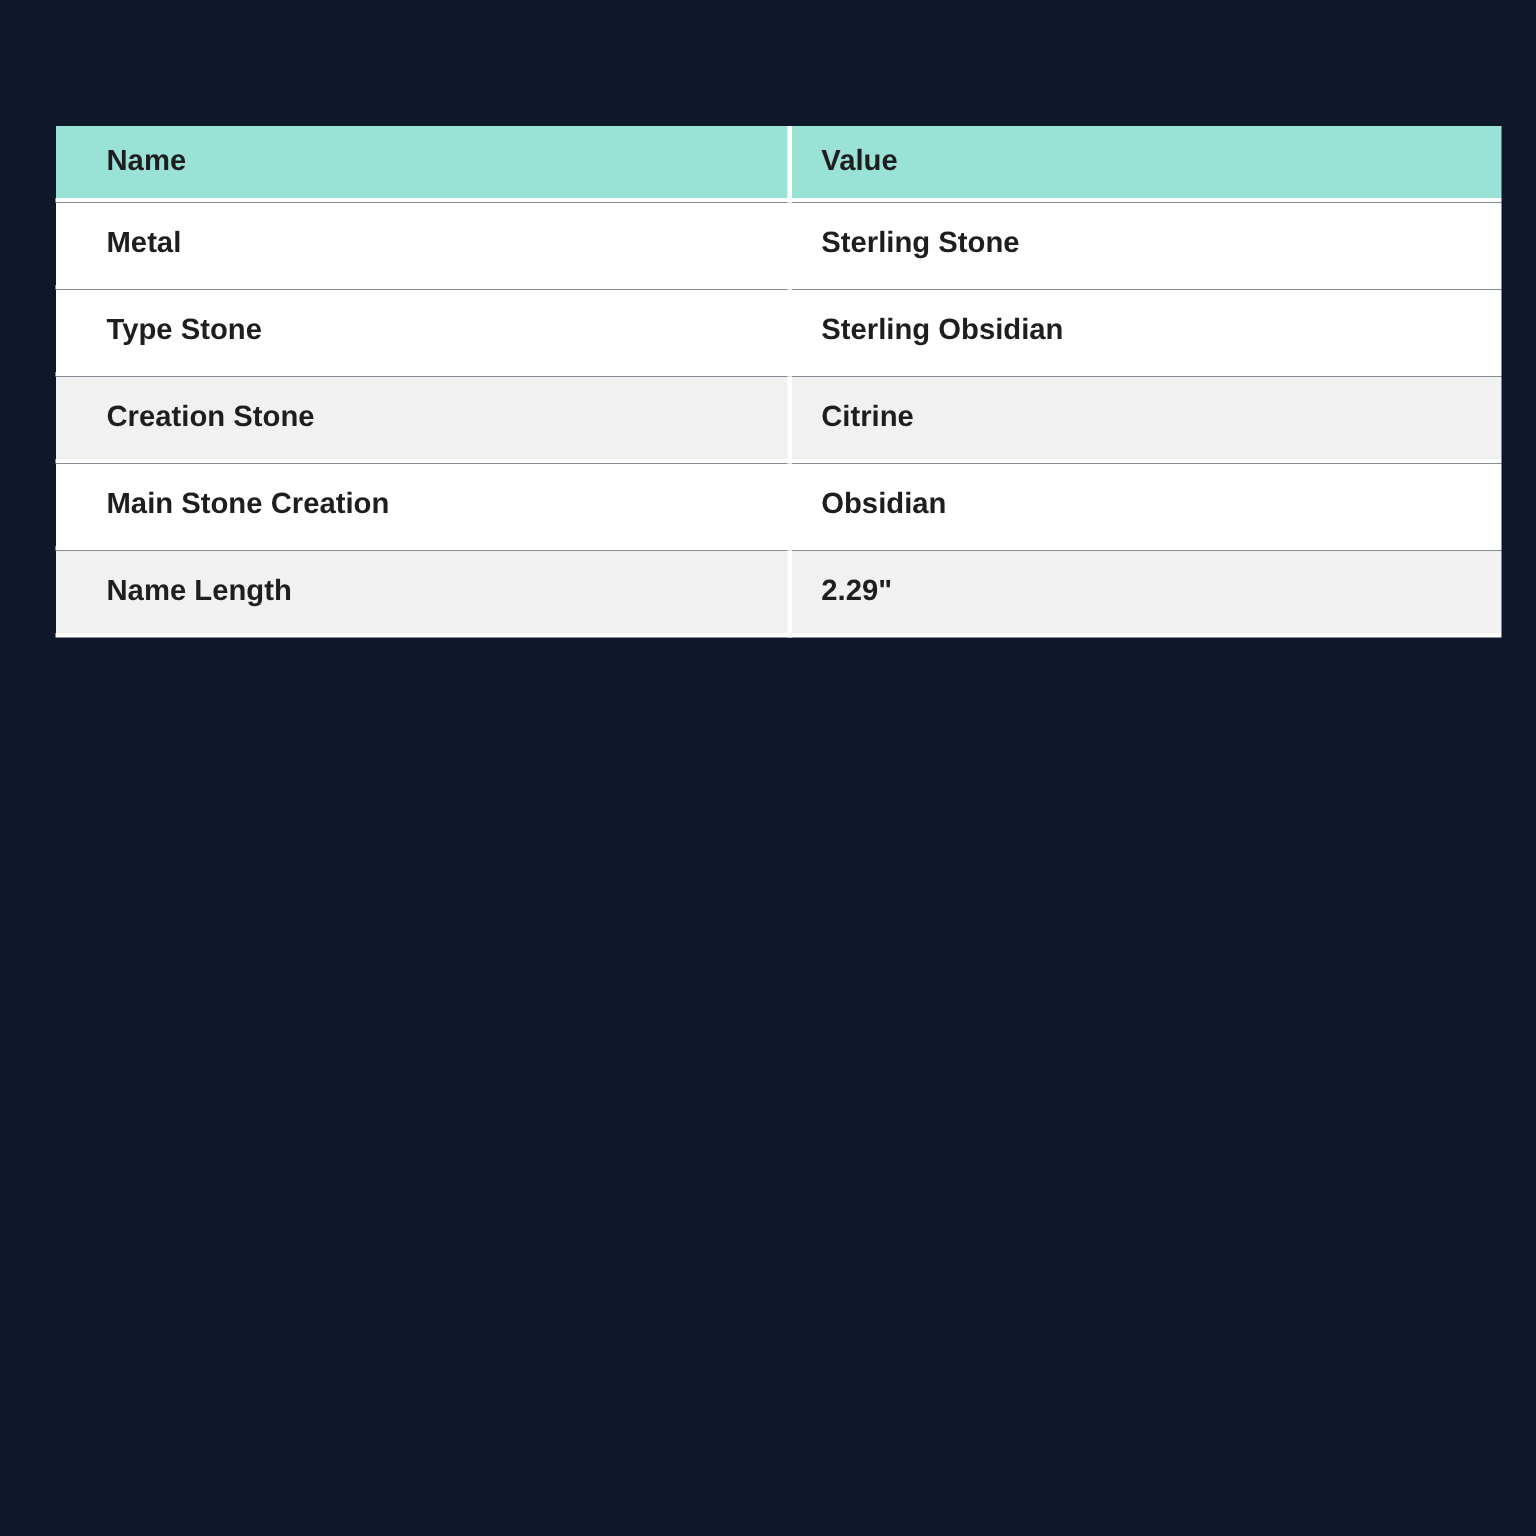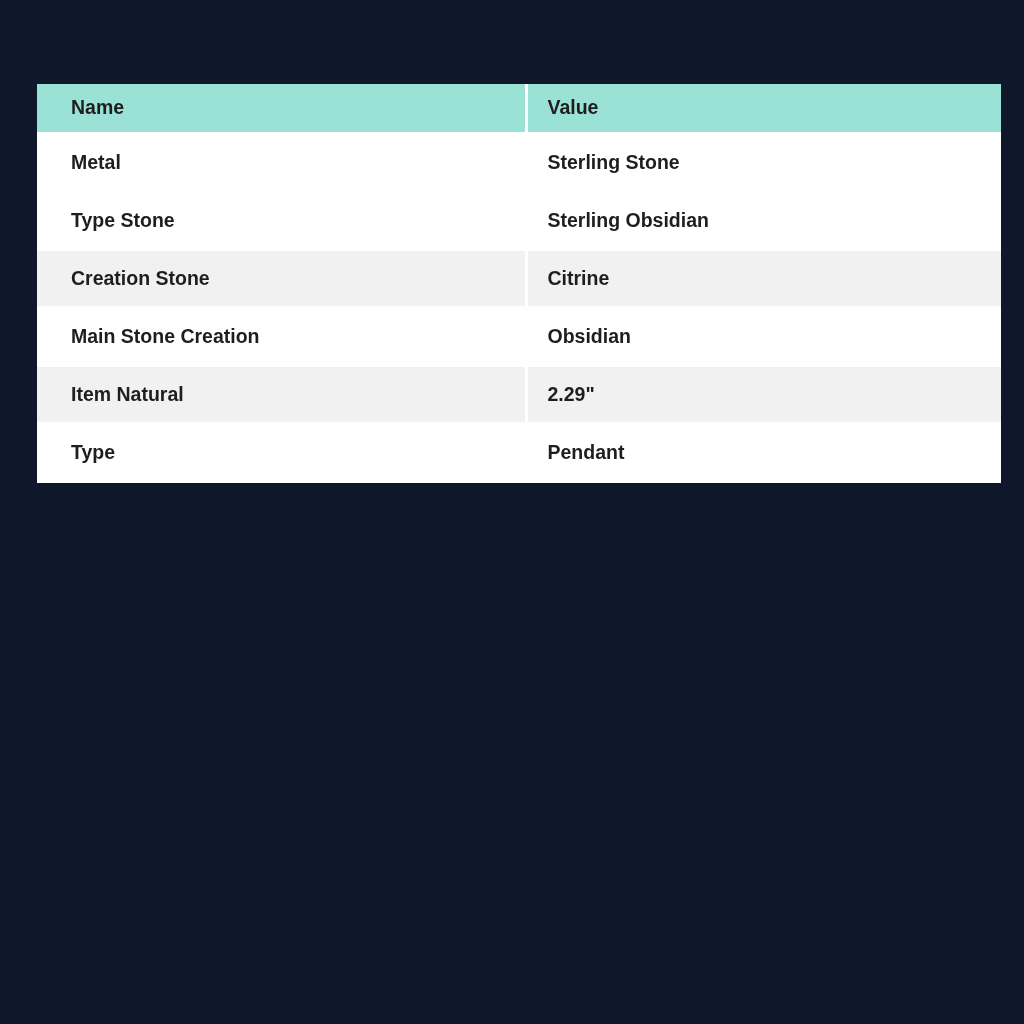--- a/index.html
+++ b/index.html
@@ -91,22 +91,18 @@
         </tr>
         <tr class="row-odd">
           <td>Creation Stone</td>
           <td>Citrine</td>
         </tr>
         <tr class="row-even">
           <td>Main Stone Creation</td>
           <td>Obsidian</td>
         </tr>
         <tr class="row-odd">
-          <td>Item Natural</td>
+          <td>Name Length</td>
           <td>2.29"</td>
-        </tr>
-        <tr class="row-even">
-          <td>Type</td>
-          <td>Pendant</td>
         </tr>
       </tbody>
   </table>
 </div>
 
 </body></html>

